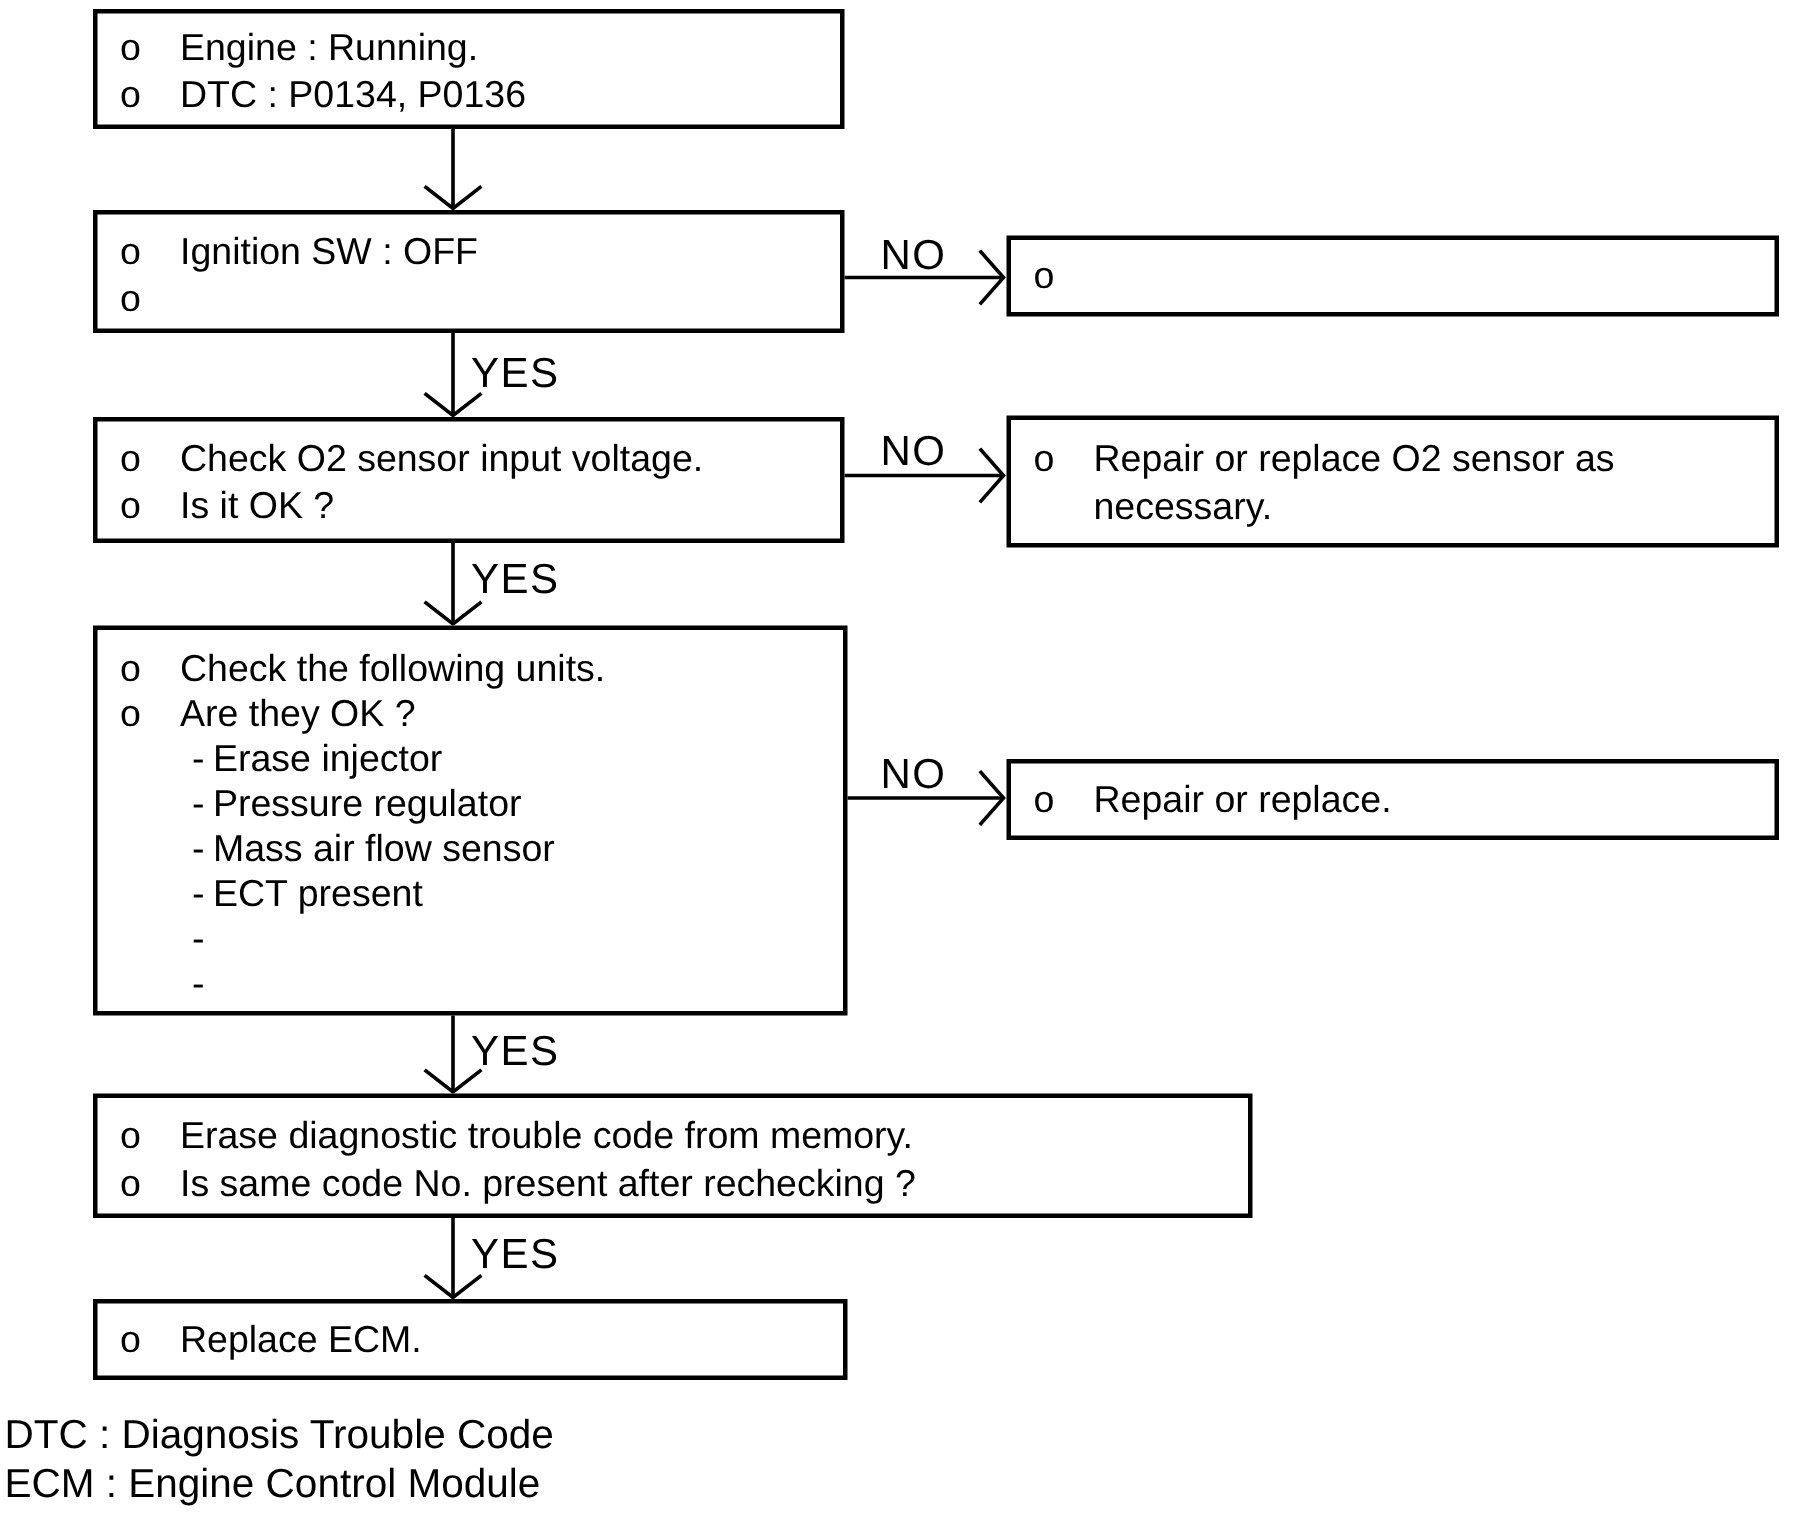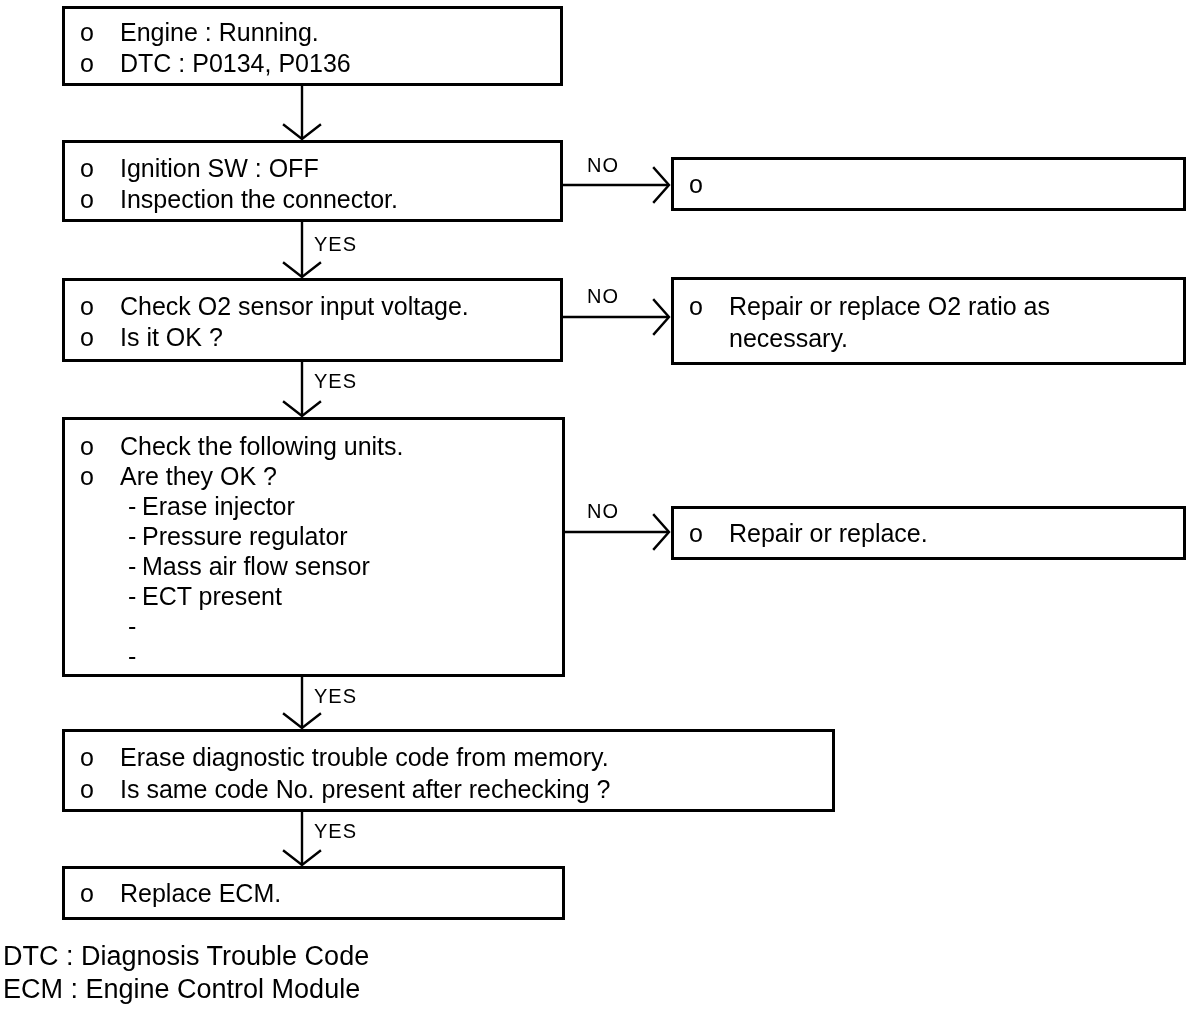--- a/index.html
+++ b/index.html
@@ -48,21 +48,21 @@
   }
   .subline {
     display: flex;
     padding-left: 63px;
   }
   .dash {
     flex: 0 0 14px;
   }
   .branch-label {
     position: absolute;
-    font-size: 20px;
+    font-size: 28px;
     font-weight: 400;
     letter-spacing: 1px;
     white-space: nowrap;
   }
   .footnote {
     position: absolute;
     font-size: 27px;
     white-space: nowrap;
     text-align: center;
   }
@@ -106,21 +106,20 @@
     </div>
   </div>
 
   <div class="box" style="left:62px;top:140px;width:501px;height:82px;padding-top:10px">
     <div class="line">
       <span class="bullet">o</span>
       <span class="txt">Ignition SW : OFF</span>
     </div>
     <div class="line">
       <span class="bullet">o</span>
-      <span class="txt">Inspection the connector.</span>
     </div>
   </div>
 
   <div class="box" style="left:62px;top:278px;width:501px;height:84px;padding-top:10px">
     <div class="line">
       <span class="bullet">o</span>
       <span class="txt">Check O2 sensor input voltage.</span>
     </div>
     <div class="line">
       <span class="bullet">o</span>
@@ -181,21 +180,21 @@
 
   <div class="box" style="left:671px;top:157px;width:515px;height:54px;padding-top:9px">
     <div class="line">
       <span class="bullet">o</span>
     </div>
   </div>
 
   <div class="box" style="left:671px;top:277px;width:515px;height:88px;padding-top:10px;line-height:32px">
     <div class="line">
       <span class="bullet">o</span>
-      <span class="txt" style="max-width:420px">Repair or replace O2 ratio as necessary.</span>
+      <span class="txt" style="max-width:420px">Repair or replace O2 sensor as necessary.</span>
     </div>
   </div>
 
   <div class="box" style="left:671px;top:506px;width:515px;height:54px;padding-top:9px">
     <div class="line">
       <span class="bullet">o</span>
       <span class="txt">Repair or replace.</span>
     </div>
   </div>
 

